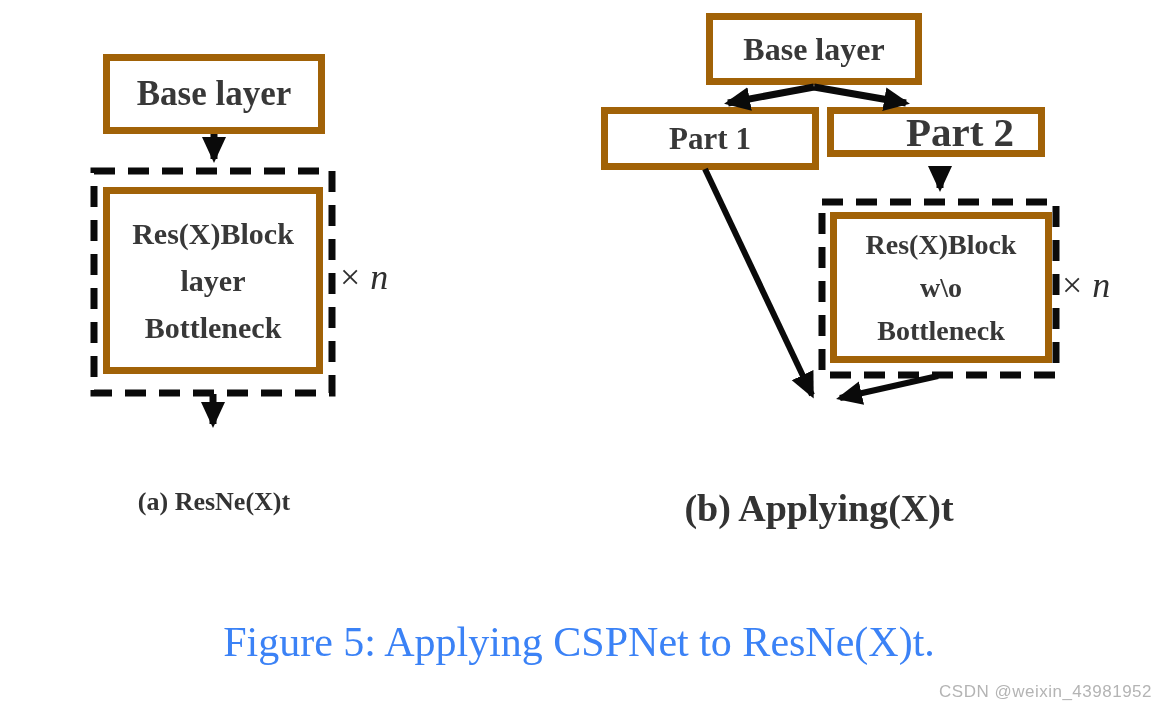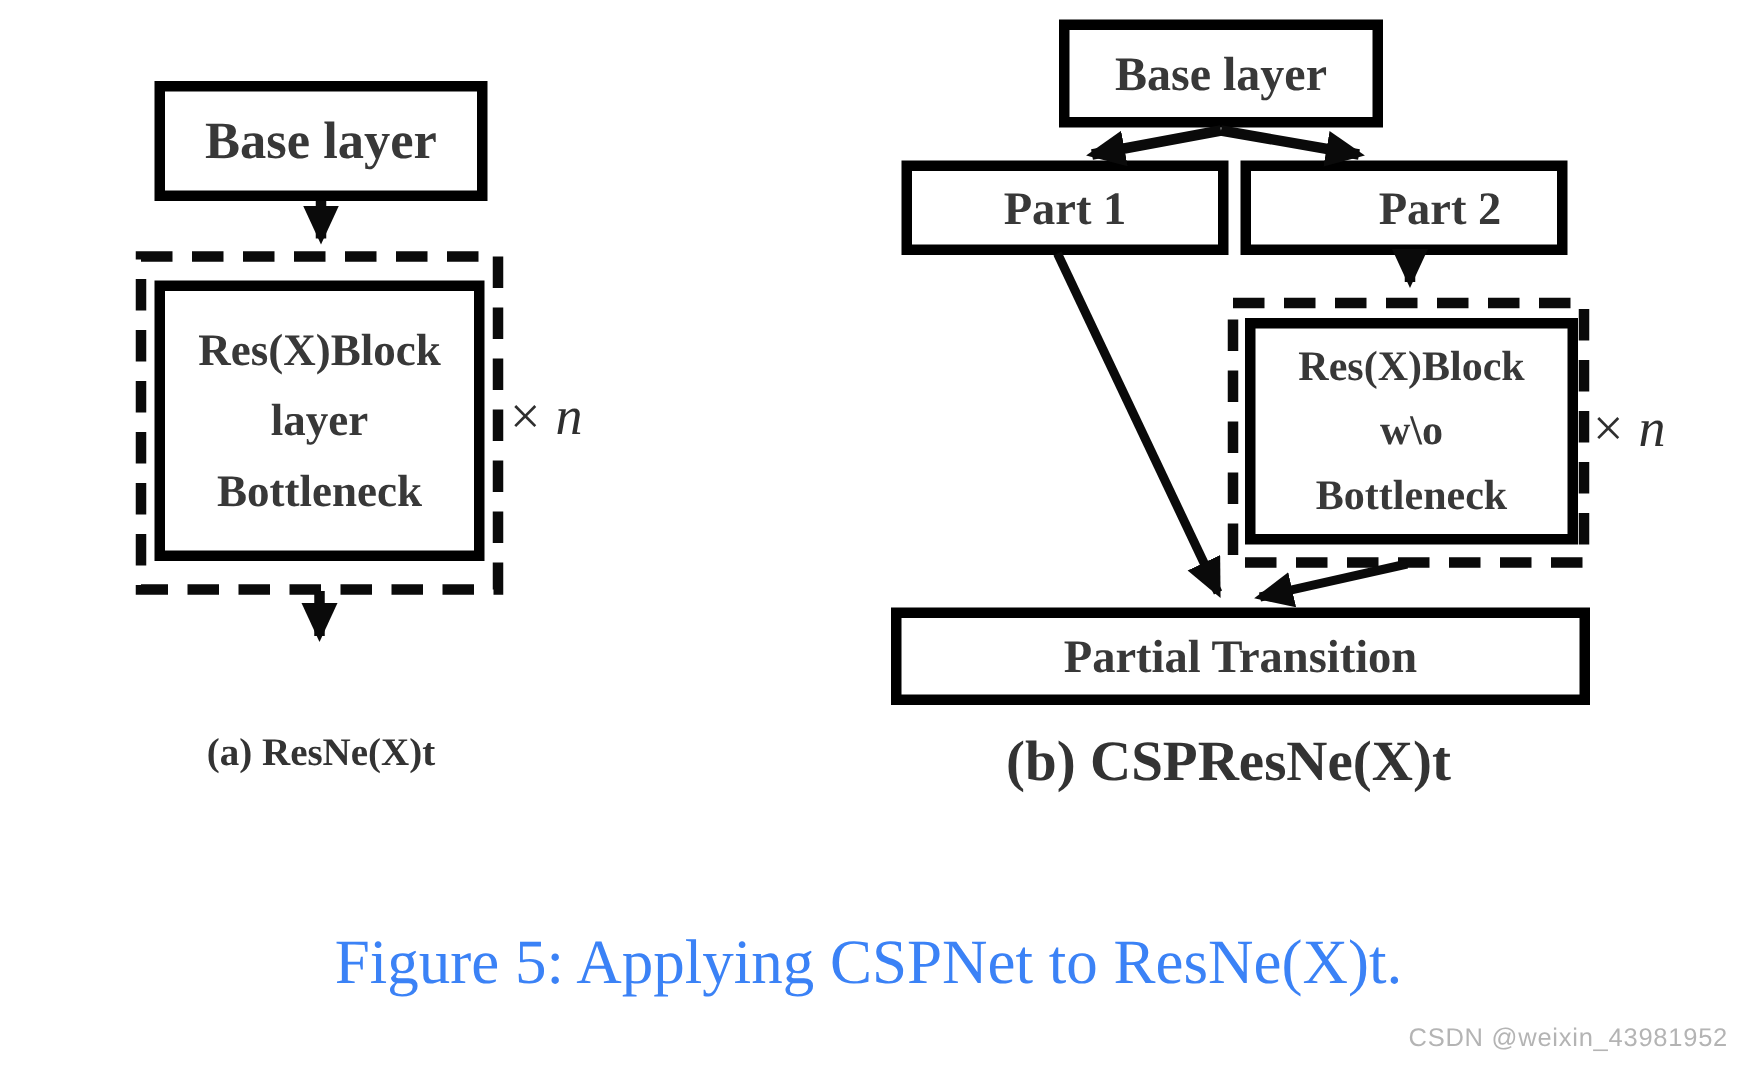--- a/index.html
+++ b/index.html
@@ -1,21 +1,21 @@
 <!DOCTYPE html>
 <html><head>
 <meta charset="utf-8">
 <style>
   html,body{margin:0;padding:0;background:#fff;}
   #page{
     position:relative;width:1158px;height:716px;background:#ffffff;
     overflow:hidden;font-family:"Liberation Serif","DejaVu Serif",serif;
   }
   .box{
-    position:absolute;box-sizing:border-box;border:7px solid #000000;
+    position:absolute;box-sizing:border-box;border:7px solid #a16207;
     background:#ffffff;display:flex;align-items:center;justify-content:center;
     text-align:center;font-weight:bold;color:#383838;
   }
   .box.multi{flex-direction:column;}
   .box.multi span{display:block;}
   .caption{
     position:absolute;font-weight:bold;color:#333333;text-align:center;
   }
   #fig-caption{
     position:absolute;left:0;top:618px;width:1158px;text-align:center;
@@ -28,21 +28,21 @@
   #watermark{
     position:absolute;right:6px;top:682px;font-size:17px;color:#b4b4b4;
     font-family:"Liberation Sans","DejaVu Sans",sans-serif;letter-spacing:.5px;
   }
   #arrow-layer{position:absolute;left:0;top:0;pointer-events:none;}
   
   #base-a{left:103px;top:54px;width:222px;height:80px;font-size:35px;}
   #block-a{left:103px;top:187px;width:220px;height:187px;font-size:30px;line-height:47px;}
   #base-b{left:706px;top:13px;width:216px;height:72px;font-size:32px;}
   #part1{left:601px;top:107px;width:218px;height:63px;font-size:31px;}
-  #part2{left:827px;top:107px;width:218px;height:63px;font-size:31px;padding-left:48px;}
+  #part2{left:827px;top:107px;width:218px;height:50px;font-size:41px;padding-left:48px;}
   #block-b{left:830px;top:212px;width:222px;height:151px;font-size:28px;line-height:43px;}
   #partial-transition{left:594px;top:405px;width:466px;height:65px;font-size:31px;}
   #mult-a{left:340px;top:256px;}
   #mult-b{left:1062px;top:264px;}
   #cap-a{left:59px;top:487px;width:310px;font-size:26px;}
   #cap-b{left:619px;top:486px;width:400px;font-size:38px;}
 </style>
 </head>
 <body>
 
@@ -79,25 +79,22 @@
   <div class="box multi" id="block-b">
     <span>Res(X)Block</span>
     <span>w\o</span>
     <span>Bottleneck</span>
   </div>
 
   <div class="mult" id="mult-b">
     <span>×</span><span class="var">n</span>
   </div>
 
-  <div class="box" id="partial-transition">
-    <span>Partial Transition</span>
-  </div>
 
-  <div class="caption" id="cap-b">(b) CSPResNe(X)t</div>
+  <div class="caption" id="cap-b">(b) Applying(X)t</div>
 
   <div id="fig-caption">Figure 5: Applying CSPNet to ResNe(X)t.</div>
   <div id="watermark">CSDN @weixin_43981952</div>
 
   <svg id="arrow-layer" width="1158" height="716" viewBox="0 0 1158 716">
     <defs>
       <marker id="ah" markerUnits="userSpaceOnUse" markerWidth="30" markerHeight="26" refX="22" refY="12" orient="auto">
         <path d="M0,0 L26,12 L0,24 Z" fill="#0a0a0a"></path>
       </marker>
     </defs>

